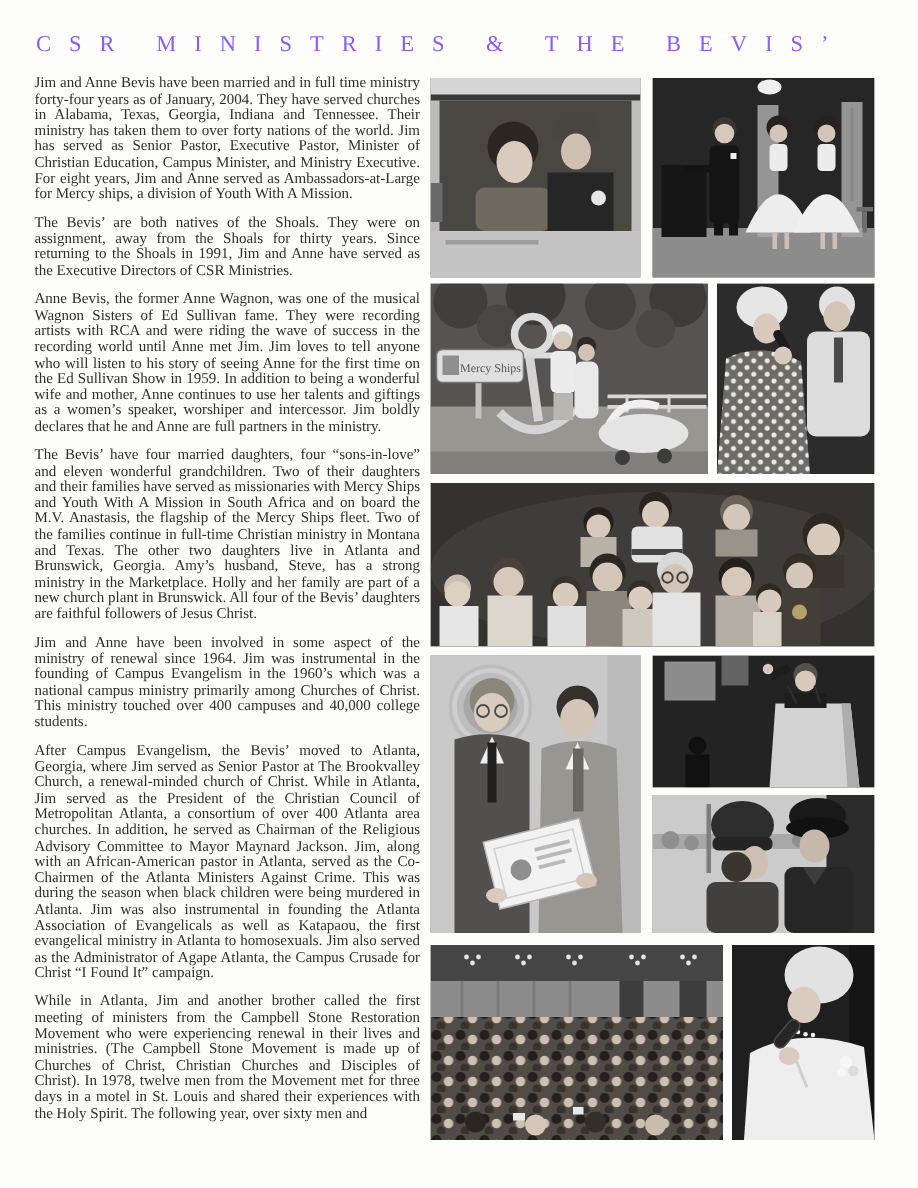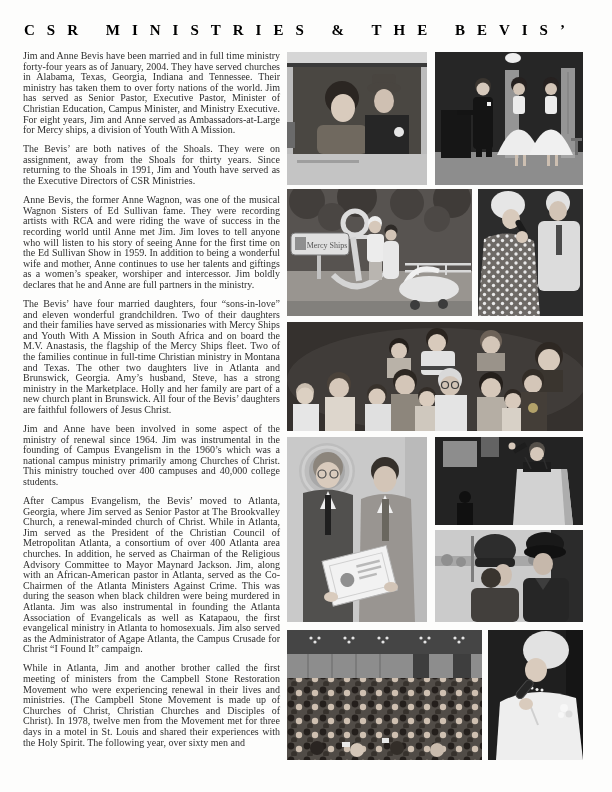--- a/index.html
+++ b/index.html
@@ -4,21 +4,21 @@
 <style>
   html,body{margin:0;padding:0;background:#e8e8e8;}
   .page{
     position:relative; width:612px; height:792px; margin:0 auto;
     background:#fdfdfc; overflow:hidden;
     font-family:"Liberation Serif", serif;
   }
   .title{
     position:absolute; left:24px; top:22px; width:580px;
     font-size:15px; letter-spacing:12px; white-space:nowrap;
-    color:#000000; font-weight:bold;
+    color:#8b5cf6; font-weight:normal;
   }
   .text-col{
     position:absolute; left:23px; top:51px; width:257px;
   }
   .text-col p{
     margin:0 0 8.5px 0;
     font-size:10px; line-height:10.6px; text-align:justify;
     color:#2e2e2e;
   }
   .photo{
@@ -29,21 +29,21 @@
 </style>
 </head>
 <body>
 
 <div class="page">
 
   <div class="title">CSR MINISTRIES &amp; THE BEVIS’</div>
 
   <div class="text-col">
       <p>Jim and Anne Bevis have been married and in full time ministry forty-four years as of January, 2004. They have served churches in Alabama, Texas, Georgia, Indiana and Tennessee. Their ministry has taken them to over forty nations of the world.  Jim has served as Senior Pastor, Executive Pastor, Minister of Christian Education, Campus Minister, and Ministry Executive. For eight years, Jim and Anne served as Ambassadors-at-Large for Mercy ships, a division of Youth With A Mission.</p>
-      <p>The Bevis’ are both natives of the Shoals. They were on assignment, away from the Shoals for thirty years. Since returning to the Shoals in 1991, Jim and Youth have served as the Executive Directors of CSR Ministries.</p>
+      <p>The Bevis’ are both natives of the Shoals. They were on assignment, away from the Shoals for thirty years. Since returning to the Shoals in 1991, Jim and Anne have served as the Executive Directors of CSR Ministries.</p>
       <p>Anne Bevis, the former Anne Wagnon, was one of the musical Wagnon Sisters of Ed Sullivan fame. They were recording  artists with RCA and were riding the wave of success in the recording world until Anne met Jim. Jim loves to tell anyone who will listen to his story of seeing Anne for the first time on the Ed Sullivan Show in 1959.  In addition to being a wonderful wife and mother, Anne continues to use her talents and giftings as a women’s speaker, worshiper and intercessor. Jim boldly declares that he and Anne are full partners in the ministry.</p>
       <p>The Bevis’ have four married daughters, four “sons-in-love” and eleven wonderful grandchildren. Two of their daughters and their families have served as missionaries with Mercy Ships and Youth With A Mission in South Africa and on board the M.V. Anastasis, the flagship of the Mercy Ships fleet. Two of the families continue in full-time Christian ministry in Montana and Texas. The other two daughters live in Atlanta and Brunswick, Georgia. Amy’s husband, Steve, has a strong ministry in the Marketplace. Holly and her family are part of a new church plant in Brunswick. All four of the Bevis’ daughters are faithful followers of Jesus Christ.</p>
       <p>Jim and Anne have been involved in some aspect of the ministry of renewal since 1964. Jim was instrumental in the founding of Campus Evangelism in the 1960’s which was a national campus ministry primarily among Churches of Christ. This ministry touched over 400 campuses and 40,000 college students.</p>
       <p>After Campus Evangelism, the Bevis’ moved to Atlanta, Georgia, where Jim served as Senior Pastor at The Brookvalley Church, a renewal-minded church of Christ. While in Atlanta, Jim served as the President of the Christian Council of Metropolitan Atlanta, a consortium of over 400 Atlanta area churches. In addition, he served as Chairman of the Religious Advisory Committee to Mayor Maynard Jackson. Jim, along with an African-American pastor in Atlanta, served as the Co-Chairmen of the Atlanta Ministers Against Crime. This was during the season when black children were being murdered in Atlanta. Jim was also instrumental in founding the Atlanta Association of Evangelicals as well as Katapaou, the first evangelical ministry in Atlanta to homosexuals.  Jim also served as the Administrator of Agape Atlanta, the Campus Crusade for Christ “I Found It” campaign.</p>
       <p>While in Atlanta, Jim and another brother called the first meeting of ministers from the Campbell Stone Restoration Movement who were experiencing renewal in their lives and ministries. (The Campbell Stone Movement is made up of Churches of Christ, Christian Churches and Disciples of Christ). In 1978, twelve men from the Movement met for three days in a motel in St. Louis and shared their experiences with the Holy Spirit. The following year, over sixty men and</p>
     </div>
 
   <div class="photo" style="left:287px;top:52px;width:140px;height:133px;" aria-label="Young Jim and Anne smiling from inside a vintage car">
     <svg viewBox="0 0 140 133">
       <rect width="140" height="133" fill="#bcbcbc"></rect>

